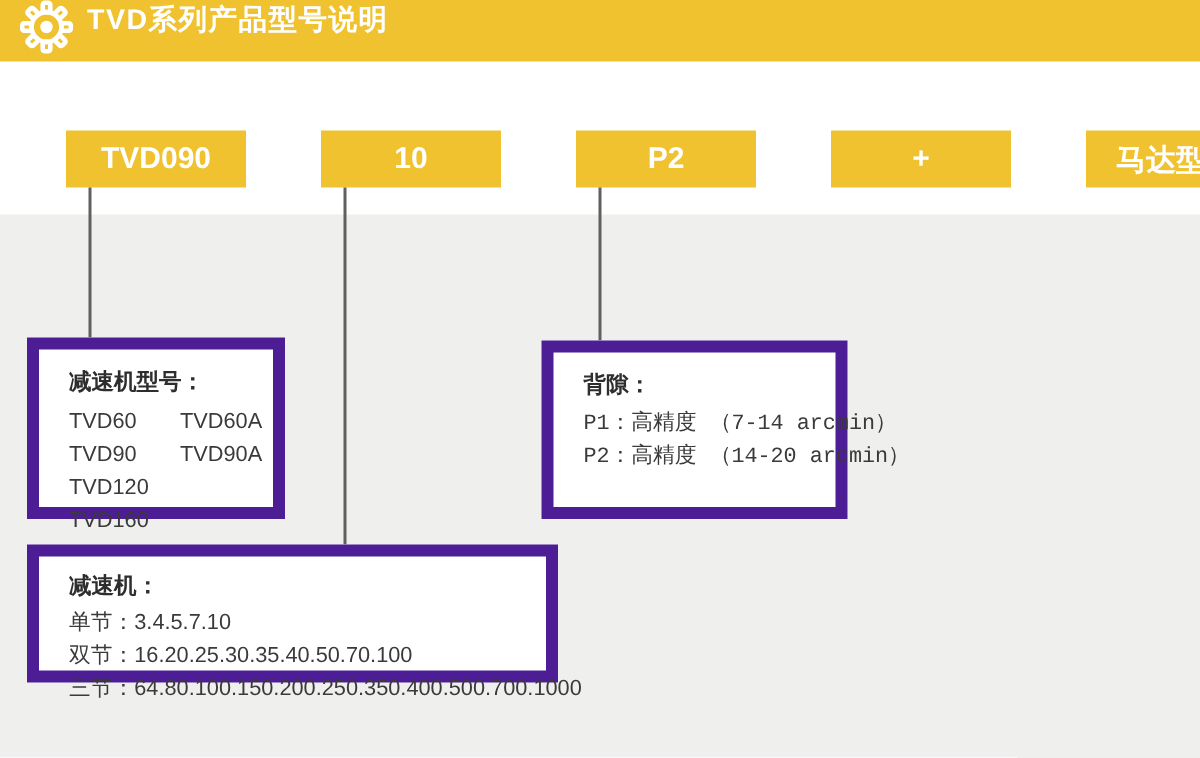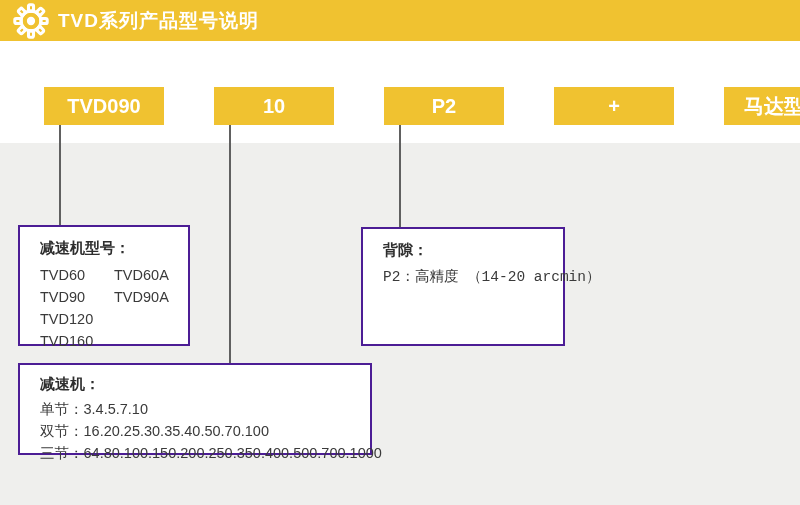--- a/index.html
+++ b/index.html
@@ -9,21 +9,21 @@
     font-family: "Liberation Sans", "DejaVu Sans", sans-serif;
     overflow: hidden;
   }
   .stage { position: relative; width: 800px; height: 505px; }
 
   
   .header {
     position: absolute; left: 0; top: 0;
     width: 800px; height: 41px;
     background: #F0C230;
-    display: flex; align-items: center;
+    display: flex; 
   }
   .gear { width: 36px; height: 36px; margin-left: 13px; flex: 0 0 auto; display: block; }
   .title-zh {
     color: #ffffff; font-weight: bold; font-size: 19px;
     margin-left: 9px; letter-spacing: 1px; white-space: nowrap;
   }
   .title-en {
     color: #ffffff; font-weight: bold; font-size: 18px;
     margin-left: 34px; white-space: nowrap;
   }
@@ -52,21 +52,21 @@
   
   .vline { position: absolute; width: 2px; background: #606060; }
   .vline-1 { left: 59px;  top: 125px; height: 100px; }
   .vline-2 { left: 229px; top: 125px; height: 238px; }
   .vline-3 { left: 399px; top: 125px; height: 102px; }
 
   
   .callout {
     position: absolute;
     background: #ffffff;
-    border: 2px solid #4c1d95;
+    border: 8px solid #4c1d95;
     box-sizing: border-box;
     color: #3A3A3A;
     font-size: 14.5px;
   }
   .callout .box-title {
     font-weight: bold; font-size: 15px; color: #2E2E2E;
     margin: 12px 0 6px 20px;
   }
   .callout .line { margin: 0 0 0 20px; line-height: 22px; white-space: nowrap; }
 
@@ -129,20 +129,21 @@
       </div>
       <div class="col col-2">
         <div class="item">TVD60A</div>
         <div class="item">TVD90A</div>
       </div>
     </div>
   </div>
 
   <div class="callout box-backlash">
     <div class="box-title">背隙：</div>
+    <div class="line">P1：高精度 （7-14 arcmin）</div>
     <div class="line">P2：高精度 （14-20 arcmin）</div>
   </div>
 
   <div class="callout box-ratio">
     <div class="box-title">减速机：</div>
     <div class="line">单节：3.4.5.7.10</div>
     <div class="line">双节：16.20.25.30.35.40.50.70.100</div>
     <div class="line">三节：64.80.100.150.200.250.350.400.500.700.1000</div>
   </div>
 

